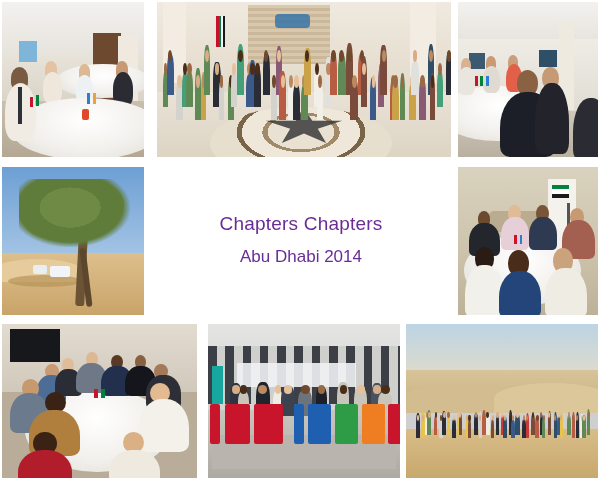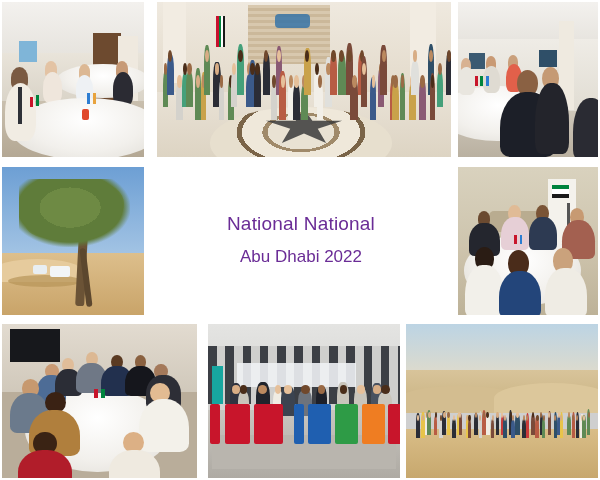--- a/index.html
+++ b/index.html
@@ -507,17 +507,17 @@
           <div class="pp" style="left: 94.533%; width: 1.39079%; height: 21%; bottom: 54.6%; border-radius: 50%; background: rgb(230, 192, 154);"></div>
           <div class="pp" style="left: 95.3124%; width: 2.08313%; height: 73.27%; bottom: 0%; background: rgb(95, 138, 85);"></div>
           <div class="pp" style="left: 95.6873%; width: 1.3332%; height: 21%; bottom: 54.6%; border-radius: 50%; background: rgb(230, 192, 154);"></div>
           <div class="pp" style="left: 98.2121%; width: 1.89685%; height: 83.0952%; bottom: 10%; background: rgb(95, 138, 85);"></div>
           <div class="pp" style="left: 98.5535%; width: 1.21399%; height: 21%; bottom: 64.6%; border-radius: 50%; background: rgb(154, 106, 69);"></div>
         </div>
     </div>
   </div>
 
   <div class="caption">
-    <div class="cap-top">National National</div>
-    <div class="cap-sub">Abu Dhabi 2022</div>
+    <div class="cap-top">Chapters Chapters</div>
+    <div class="cap-sub">Abu Dhabi 2014</div>
   </div>
 
 </div>
 
 </body></html>

